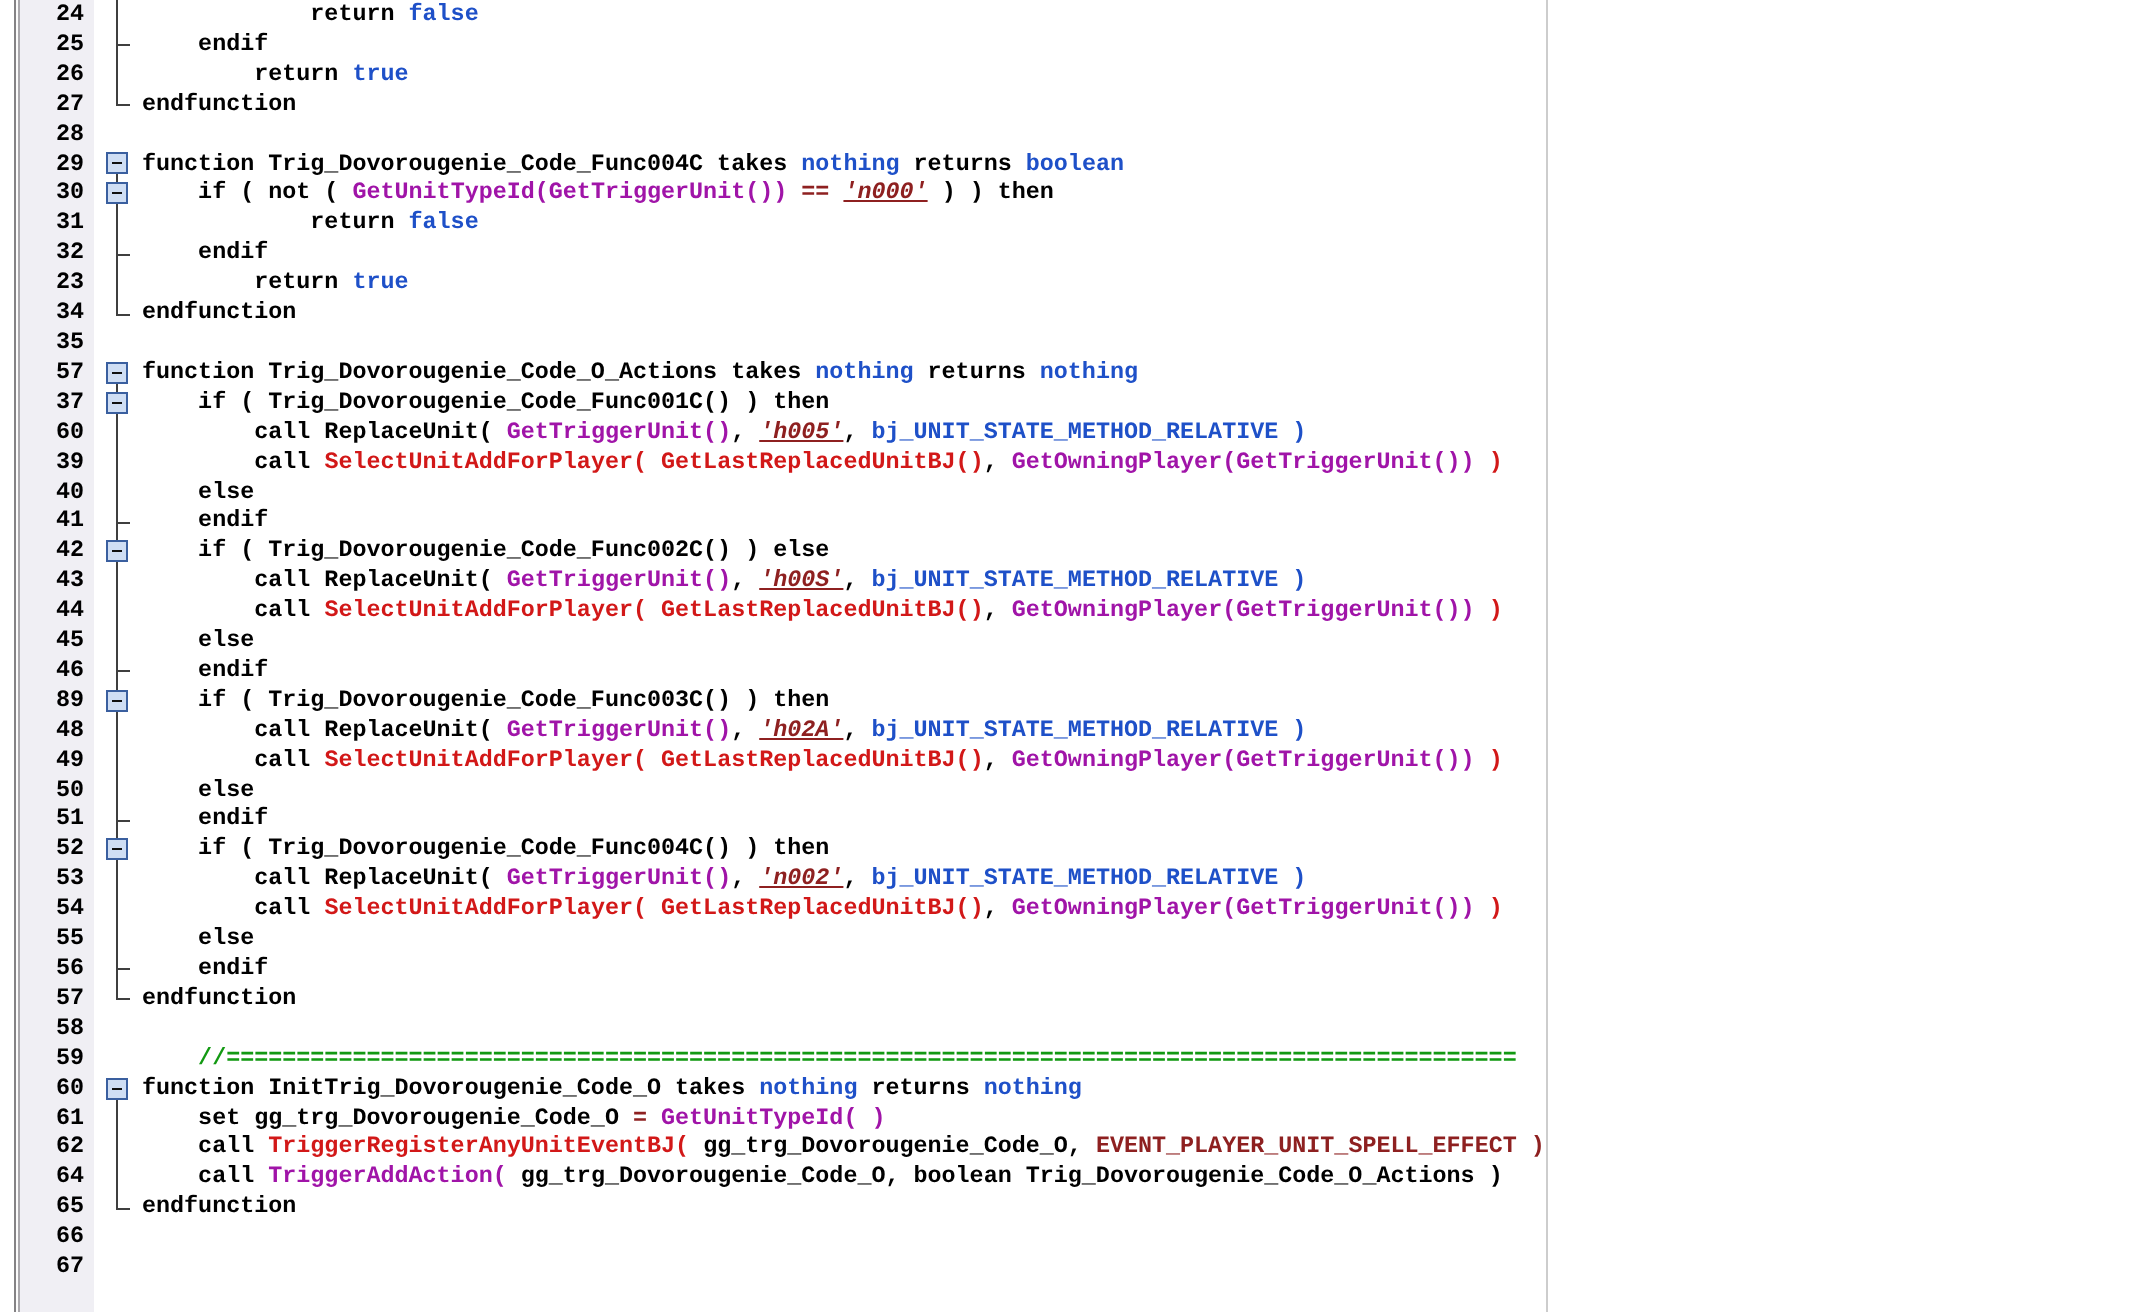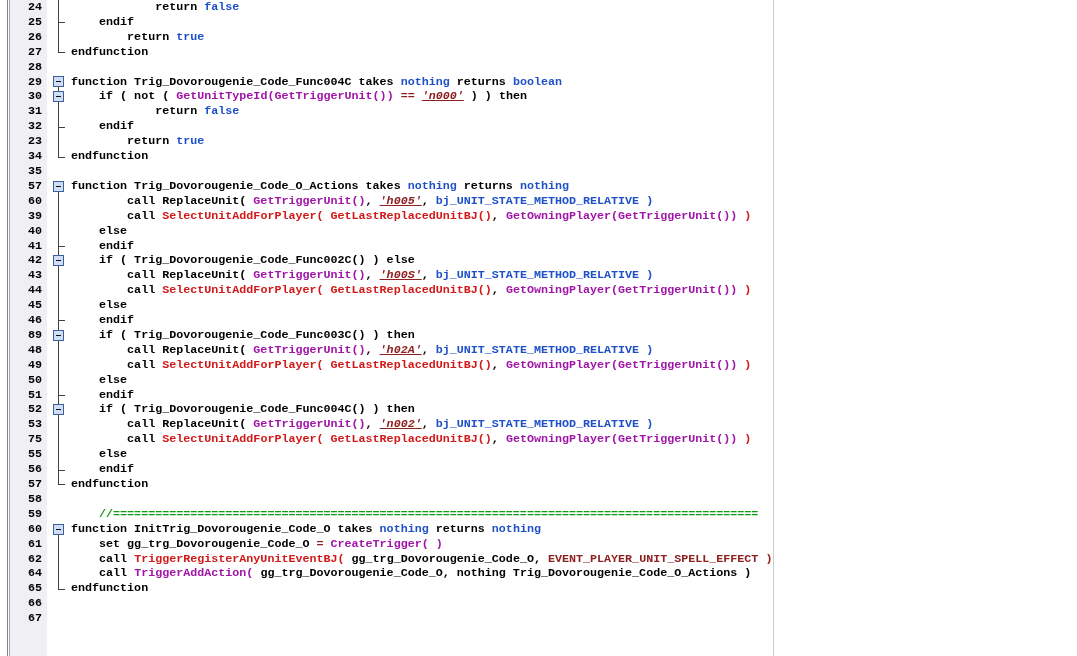--- a/index.html
+++ b/index.html
@@ -156,20 +156,31 @@
         <div class="fold">
           <div class="vl bhalf"></div>
           <div class="fbox">
             <div class="minus"></div>
           </div>
         </div>
         <div class="code"><span class="tk-k">function Trig_Dovorougenie_Code_O_Actions takes </span><span class="tk-b">nothing</span><span class="tk-k"> returns </span><span class="tk-b">nothing</span></div>
       </div>
       <div class="row">
         <div class="sp"></div>
+        <div class="num">37</div>
+        <div class="fold">
+          <div class="vl"></div>
+          <div class="fbox">
+            <div class="minus"></div>
+          </div>
+        </div>
+        <div class="code"><span class="tk-k">    if ( Trig_Dovorougenie_Code_Func001C() ) then</span></div>
+      </div>
+      <div class="row">
+        <div class="sp"></div>
         <div class="num">60</div>
         <div class="fold">
           <div class="vl"></div>
         </div>
         <div class="code"><span class="tk-k">        call ReplaceUnit( </span><span class="tk-p">GetTriggerUnit()</span><span class="tk-k">, </span><span class="tk-w">'h005'</span><span class="tk-k">, </span><span class="tk-b">bj_UNIT_STATE_METHOD_RELATIVE )</span></div>
       </div>
       <div class="row">
         <div class="sp"></div>
         <div class="num">39</div>
         <div class="fold">
@@ -296,21 +307,21 @@
       <div class="row">
         <div class="sp"></div>
         <div class="num">53</div>
         <div class="fold">
           <div class="vl"></div>
         </div>
         <div class="code"><span class="tk-k">        call ReplaceUnit( </span><span class="tk-p">GetTriggerUnit()</span><span class="tk-k">, </span><span class="tk-w">'n002'</span><span class="tk-k">, </span><span class="tk-b">bj_UNIT_STATE_METHOD_RELATIVE )</span></div>
       </div>
       <div class="row">
         <div class="sp"></div>
-        <div class="num">75</div>
+        <div class="num">54</div>
         <div class="fold">
           <div class="vl"></div>
         </div>
         <div class="code"><span class="tk-k">        call </span><span class="tk-r">SelectUnitAddForPlayer( GetLastReplacedUnitBJ()</span><span class="tk-k">, </span><span class="tk-p">GetOwningPlayer(GetTriggerUnit())</span><span class="tk-r"> )</span></div>
       </div>
       <div class="row">
         <div class="sp"></div>
         <div class="num">55</div>
         <div class="fold">
           <div class="vl"></div>
@@ -357,37 +368,37 @@
           </div>
         </div>
         <div class="code"><span class="tk-k">function InitTrig_Dovorougenie_Code_O takes </span><span class="tk-b">nothing</span><span class="tk-k"> returns </span><span class="tk-b">nothing</span></div>
       </div>
       <div class="row">
         <div class="sp"></div>
         <div class="num">61</div>
         <div class="fold">
           <div class="vl"></div>
         </div>
-        <div class="code"><span class="tk-k">    set gg_trg_Dovorougenie_Code_O </span><span class="tk-m">=</span><span class="tk-k"> </span><span class="tk-p">CreateTrigger( )</span></div>
+        <div class="code"><span class="tk-k">    set gg_trg_Dovorougenie_Code_O </span><span class="tk-m">=</span><span class="tk-k"> </span><span class="tk-p">GetUnitTypeId( )</span></div>
       </div>
       <div class="row">
         <div class="sp"></div>
         <div class="num">62</div>
         <div class="fold">
           <div class="vl"></div>
         </div>
         <div class="code"><span class="tk-k">    call </span><span class="tk-r">TriggerRegisterAnyUnitEventBJ( </span><span class="tk-k">gg_trg_Dovorougenie_Code_O, </span><span class="tk-m">EVENT_PLAYER_UNIT_SPELL_EFFECT )</span></div>
       </div>
       <div class="row">
         <div class="sp"></div>
         <div class="num">64</div>
         <div class="fold">
           <div class="vl"></div>
         </div>
-        <div class="code"><span class="tk-k">    call </span><span class="tk-p">TriggerAddAction( </span><span class="tk-k">gg_trg_Dovorougenie_Code_O, nothing Trig_Dovorougenie_Code_O_Actions )</span></div>
+        <div class="code"><span class="tk-k">    call </span><span class="tk-p">TriggerAddAction( </span><span class="tk-k">gg_trg_Dovorougenie_Code_O, boolean Trig_Dovorougenie_Code_O_Actions )</span></div>
       </div>
       <div class="row">
         <div class="sp"></div>
         <div class="num">65</div>
         <div class="fold">
           <div class="vl half"></div>
           <div class="hz"></div>
         </div>
         <div class="code"><span class="tk-k">endfunction</span></div>
       </div>

